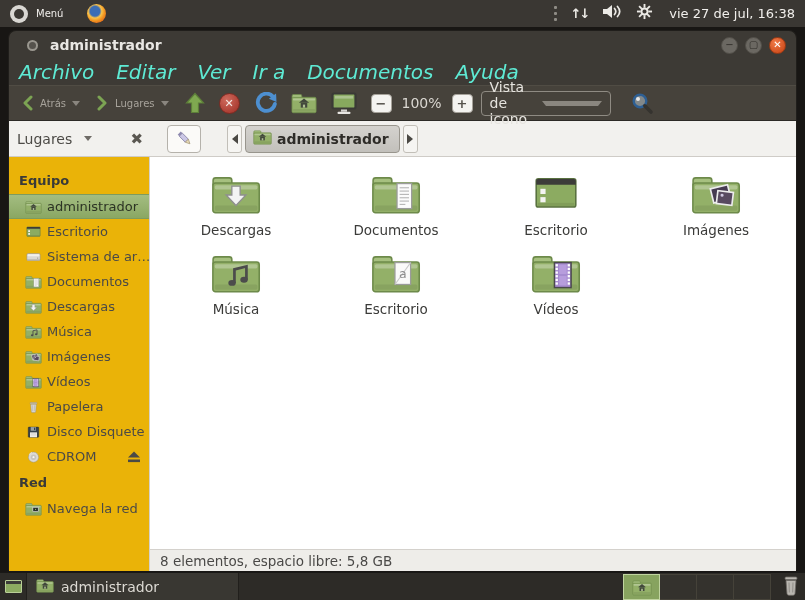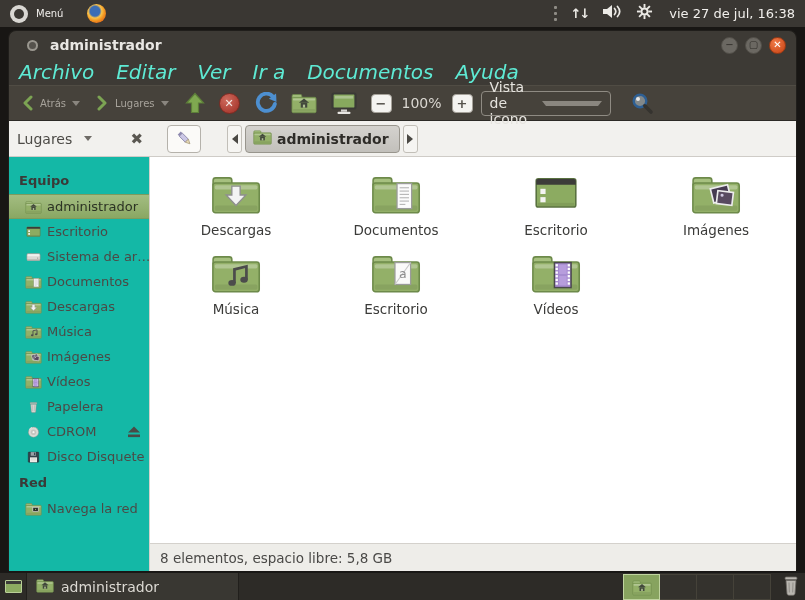--- a/index.html
+++ b/index.html
@@ -60,33 +60,33 @@
   .crumb-nav-btn { width:15px; height:28px; background:#f6f5f2; border:1px solid #c2bfb8; border-radius:3px;
     display:flex; align-items:center; justify-content:center; }
   .crumb-left { margin-left:26px; }
   .tri-left { width:0; height:0; border-top:5px solid transparent; border-bottom:5px solid transparent; border-right:6px solid #4a4843; }
   .tri-right { width:0; height:0; border-top:5px solid transparent; border-bottom:5px solid transparent; border-left:6px solid #4a4843; }
   .crumb-btn { height:28px; margin:0 3px; padding:0 10px 0 7px; display:flex; align-items:center; gap:5px;
     background:linear-gradient(#d4d2ce,#c2c0bb); border:1px solid #98958d; border-radius:4px; }
   .crumb-btn span { font-size:14px; font-weight:bold; color:#2e2c28; }
 
   .content { display:flex; height:414px; }
-  .sidebar { width:144px; background:#14b8a6; border-right:1px solid #d4d1cc; padding-top:10px; overflow:hidden; }
+  .sidebar { width:144px; background:#eab308; border-right:1px solid #d4d1cc; padding-top:10px; overflow:hidden; }
   .side-header { font-size:13px; font-weight:bold; color:#3a3a38; padding:6px 0 6px 10px; }
   .side-item { height:25px; display:flex; align-items:center; padding-left:16px; padding-right:8px; }
   .side-item .lbl { font-size:13px; color:#4b4a46; margin-left:5px; white-space:nowrap; }
   .side-item.selected { background:linear-gradient(#a3bd81,#8aa763); border-top:1px solid #7e9b5e; border-bottom:1px solid #7e9b5e; }
   .side-item.selected .lbl { color:#2c3324; }
   .eject-btn { margin-left:auto; display:flex; }
 
   .main-col { flex:1; display:flex; flex-direction:column; background:#fff; }
   .files-view { flex:1; padding:12px 0 0 6px; display:grid; grid-template-columns:repeat(4,160px); grid-auto-rows:79px; }
   .file-item { display:flex; flex-direction:column; align-items:center; padding-top:4px; }
   .file-item .flabel { font-size:13.5px; color:#3b3b39; margin-top:3px; }
-  .statusbar { height:28px; background:#eeede9; border-top:1px solid #d4d1cc; display:flex; align-items:center; padding-left:10px; }
+  .statusbar { height:22px; background:#eeede9; border-top:1px solid #d4d1cc; display:flex; align-items:center; padding-left:10px; }
   .statusbar span { font-size:13.5px; color:#4a4947; }
 
   
   .taskbar { position:absolute; left:0; bottom:0; width:805px; height:28px; background:#2d2b27; border-top:1px solid #191816;
     display:flex; align-items:center; }
   .show-desktop { width:27px; height:28px; display:flex; align-items:center; justify-content:center; border-right:1px solid #211f1c; }
   .sd-icon { width:17px; height:13px; background:#8cab61; border:1px solid #b9cf97; border-radius:1px; position:relative; }
   .sd-icon::after { content:""; position:absolute; left:0; top:0; width:100%; height:3px; background:#3c3c39; }
   .task-window-btn { width:212px; height:28px; background:#393732; border-right:1px solid #211f1c;
     display:flex; align-items:center; gap:7px; padding-left:9px; }
@@ -396,48 +396,48 @@
               <path d="M16 12 h16 l-1.6 21 q-0.3 3-3 3 h-6.8 q-2.7 0-3-3 Z" fill="#d6d4d0" stroke="#8f8c86" stroke-width="1.3"></path>
               <line x1="21" y1="15" x2="21.5" y2="32" stroke="#a9a6a0" stroke-width="1.2"></line>
               <line x1="27" y1="15" x2="26.5" y2="32" stroke="#a9a6a0" stroke-width="1.2"></line>
             </svg>
           </span>
           <span class="lbl">Papelera</span>
         </div>
         <div class="side-item">
           <span style="display: flex;">
             <svg width="17" height="14" viewBox="0 0 48 40">
-              <circle cx="24" cy="20.5" r="14.5" fill="#dcdad6" stroke="#93908a" stroke-width="1.3"></circle>
-              <circle cx="24" cy="20.5" r="8" fill="#c8c6c1"></circle>
-              <circle cx="24" cy="20.5" r="4" fill="#f7f6f4" stroke="#a5a29c" stroke-width="1"></circle>
-              <path d="M12 13.5 a14.5 14.5 0 0 1 7-6.8" stroke="#ffffff" stroke-width="2.2" fill="none" opacity="0.85"></path>
-            </svg>
-          </span>
-          <span class="lbl">CDROM</span>
-          <span class="eject-btn">
-            <svg width="14" height="12" viewBox="0 0 14 12">
-              <polygon points="7,0.5 13,6.5 1,6.5" fill="#4a4a46"></polygon>
-              <rect x="1" y="8.5" width="12" height="2.6" fill="#4a4a46"></rect>
-            </svg>
-          </span>
-        </div>
-        <div class="side-item">
-          <span style="display: flex;">
-            <svg width="17" height="14" viewBox="0 0 48 40">
               <rect x="9" y="6" width="30" height="29" rx="2" fill="#35404a" stroke="#1e262d" stroke-width="1.3"></rect>
               <rect x="16" y="6" width="15" height="10.5" fill="#97a0a7"></rect>
               <rect x="25.5" y="7.5" width="3.5" height="7" fill="#35404a"></rect>
               <rect x="14" y="21" width="20" height="14" fill="#edebe7"></rect>
               <g stroke="#b9b6b0" stroke-width="1">
                 <line x1="16" y1="25" x2="32" y2="25"></line>
                 <line x1="16" y1="28.5" x2="32" y2="28.5"></line>
               </g>
             </svg>
           </span>
           <span class="lbl">Disco Disquete</span>
+        </div>
+        <div class="side-item">
+          <span style="display: flex;">
+            <svg width="17" height="14" viewBox="0 0 48 40">
+              <circle cx="24" cy="20.5" r="14.5" fill="#dcdad6" stroke="#93908a" stroke-width="1.3"></circle>
+              <circle cx="24" cy="20.5" r="8" fill="#c8c6c1"></circle>
+              <circle cx="24" cy="20.5" r="4" fill="#f7f6f4" stroke="#a5a29c" stroke-width="1"></circle>
+              <path d="M12 13.5 a14.5 14.5 0 0 1 7-6.8" stroke="#ffffff" stroke-width="2.2" fill="none" opacity="0.85"></path>
+            </svg>
+          </span>
+          <span class="lbl">CDROM</span>
+          <span class="eject-btn">
+            <svg width="14" height="12" viewBox="0 0 14 12">
+              <polygon points="7,0.5 13,6.5 1,6.5" fill="#4a4a46"></polygon>
+              <rect x="1" y="8.5" width="12" height="2.6" fill="#4a4a46"></rect>
+            </svg>
+          </span>
         </div>
         <div class="side-header">Red</div>
         <div class="side-item">
           <span style="display: flex;">
             <svg width="17" height="14" viewBox="0 0 48 40">
               <path d="M2 11 V7 q0-2.5 2.5-2.5 h13 q2.5 0 2.5 2.5 V11 Z" fill="#a6c07f" stroke="#6d8a4a" stroke-width="1.5"></path>
               <rect x="1.8" y="9.5" width="44.5" height="28.5" rx="2.5" fill="#93b068" stroke="#6d8a4a" stroke-width="1.5"></rect>
               <rect x="3.6" y="11.6" width="41" height="4" rx="1.5" fill="#ffffff" opacity="0.28"></rect>
               <rect x="3.6" y="31" width="41" height="5" rx="1.5" fill="#000000" opacity="0.07"></rect>
               <rect x="22" y="15" width="16" height="12.5" fill="#3e443f" stroke="#e8e8e8" stroke-width="1.6"></rect>

